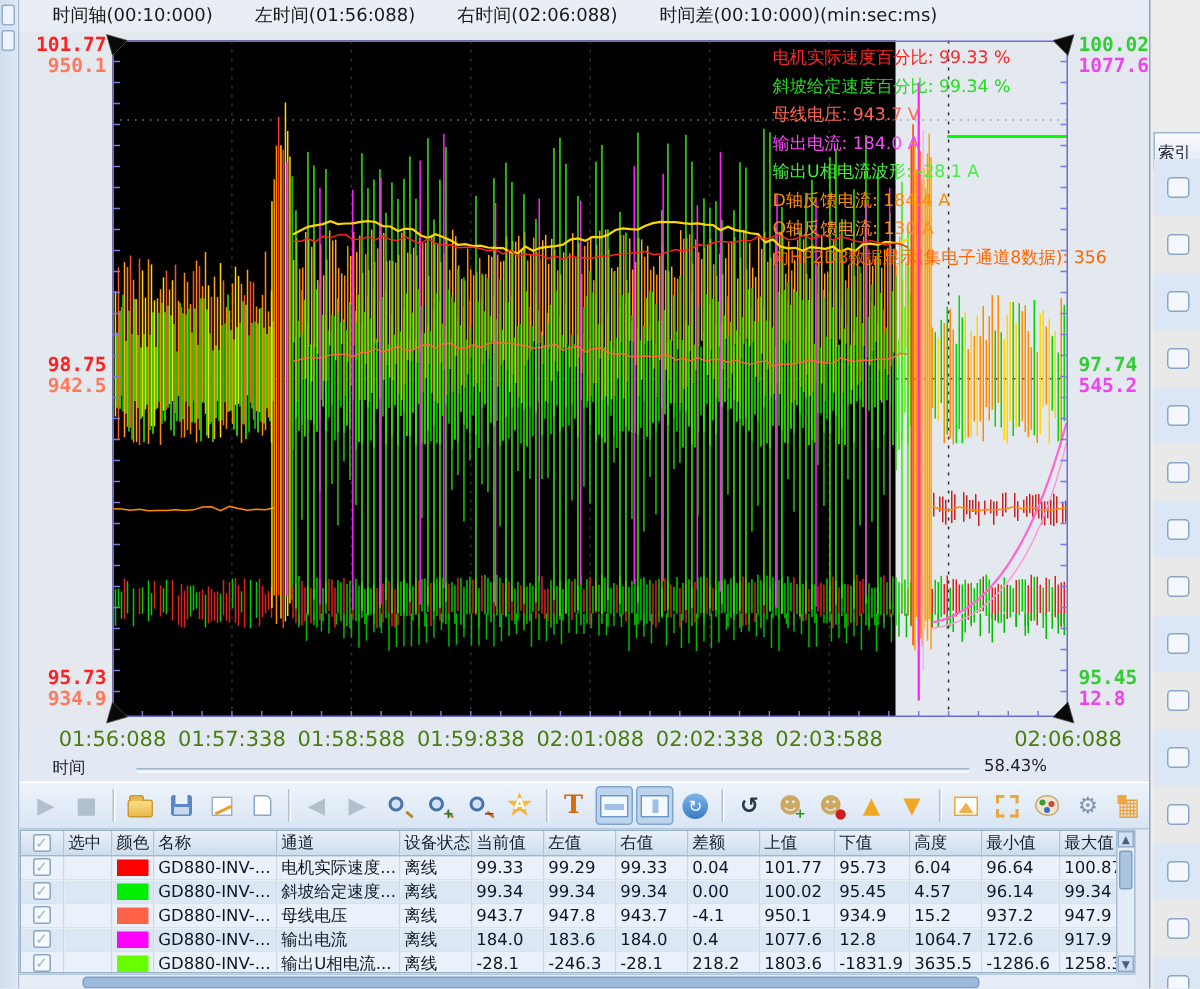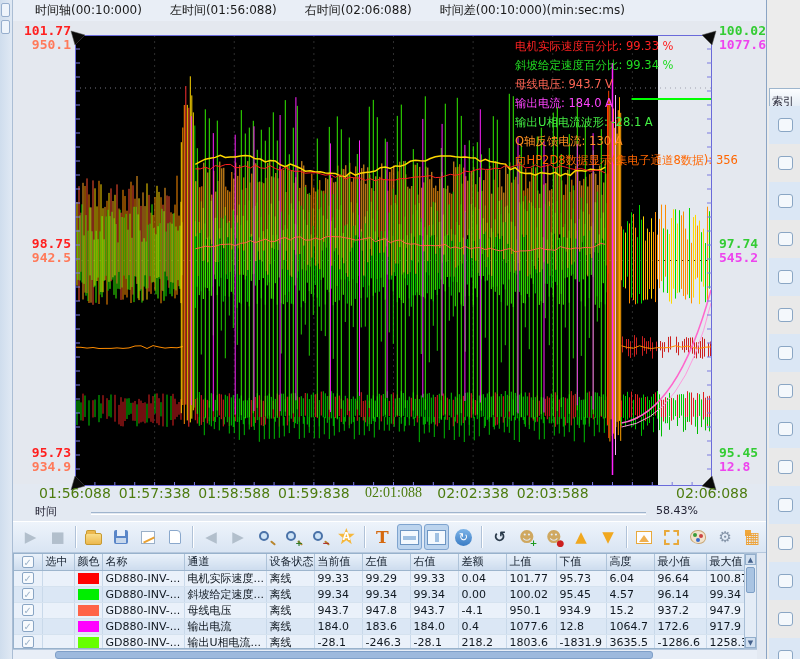--- a/index.html
+++ b/index.html
@@ -12,21 +12,21 @@
     background:linear-gradient(90deg,#cfdded,#e0e9f4); border-right:1px solid #aabdd4; }
   .strip-notch { width:9px; height:14px; margin:3px 1px; background:#eef4fb; border:1px solid #96aecd; border-radius:2px; }
 
   
   #topbar { position:absolute; left:13px; top:0; width:753px; height:21px;
     background:#e9eef6; display:flex; align-items:center; gap:28px; padding-left:22px;
     font-size:12px; color:#1a1a1a; }
 
   
   #chart-region { position:absolute; left:13px; top:21px; width:753px; height:463px; background:#e4e8ef; }
-  #plot { position:absolute; left:62px; top:14px; width:583px; height:451px; background:#000; }
+  #plot { position:absolute; left:62px; top:6px; width:522px; height:451px; background:#000; }
   #plot svg { overflow:visible; display:block; }
   .yl { position:absolute; width:58px; text-align:right; font-family:"DejaVu Sans Mono",monospace;
     font-size:13px; line-height:14px; font-weight:bold; }
   .yr { position:absolute; left:702px; width:60px; text-align:left; font-family:"DejaVu Sans Mono",monospace;
     font-size:13px; line-height:14px; font-weight:bold; padding-left:4px; }
   #legend { position:absolute; left:440px; top:2px; font-size:11.5px; line-height:19px;
     pointer-events:none; white-space:nowrap; }
 
   
   #xaxis { position:absolute; left:13px; top:484px; width:753px; height:18px; }
@@ -1428,32 +1428,33 @@
           <polygon points="641,-4 627,0 637,10" fill="#0a0a0a" stroke="#555" stroke-width="0.5"></polygon>
           <polygon points="-4,455 10,451 0,441" fill="#0a0a0a" stroke="#555" stroke-width="0.5"></polygon>
           <polygon points="641,455 627,451 637,441" fill="#0a0a0a" stroke="#555" stroke-width="0.5"></polygon>
         </svg>
         <div id="legend">
           <div style="color: rgb(255, 34, 34);">电机实际速度百分比: 99.33 %</div>
           <div style="color: rgb(34, 221, 34);">斜坡给定速度百分比: 99.34 %</div>
           <div style="color: rgb(255, 102, 85);">母线电压: 943.7 V</div>
           <div style="color: rgb(255, 68, 255);">输出电流: 184.0 A</div>
           <div style="color: rgb(68, 238, 68);">输出U相电流波形: -28.1 A</div>
+          <div style="color: rgb(255, 140, 0);">D轴反馈电流: 184.4 A</div>
           <div style="color: rgb(255, 144, 32);">Q轴反馈电流: 130 A</div>
           <div style="color: rgb(255, 102, 0); text-align: center;">向HP2D8数据显示(集电子通道8数据): 356</div>
         </div>
     </div>
   </div>
 
   <div id="xaxis">
       <span class="xtick" style="left: 62px;">01:56:088</span>
       <span class="xtick" style="left: 141.625px;">01:57:338</span>
       <span class="xtick" style="left: 221.25px;">01:58:588</span>
       <span class="xtick" style="left: 300.875px;">01:59:838</span>
-      <span class="xtick" style="left: 380.5px; font-family: Liberation Serif, serif;">02:01:088</span>
+      <span class="xtick" style="left: 380.5px;">02:01:088</span>
       <span class="xtick" style="left: 460.125px;">02:02:338</span>
       <span class="xtick" style="left: 539.75px;">02:03:588</span>
       <span class="xtick" style="left: 619.375px; margin-top: 40px;">02:04:838</span>
       <span class="xtick" style="left: 699px;">02:06:088</span>
     </div>
 
   <div id="slider-row">
     <span id="slider-label">时间</span>
     <div id="slider-groove"></div>
     <span id="slider-pct">58.43%</span>

